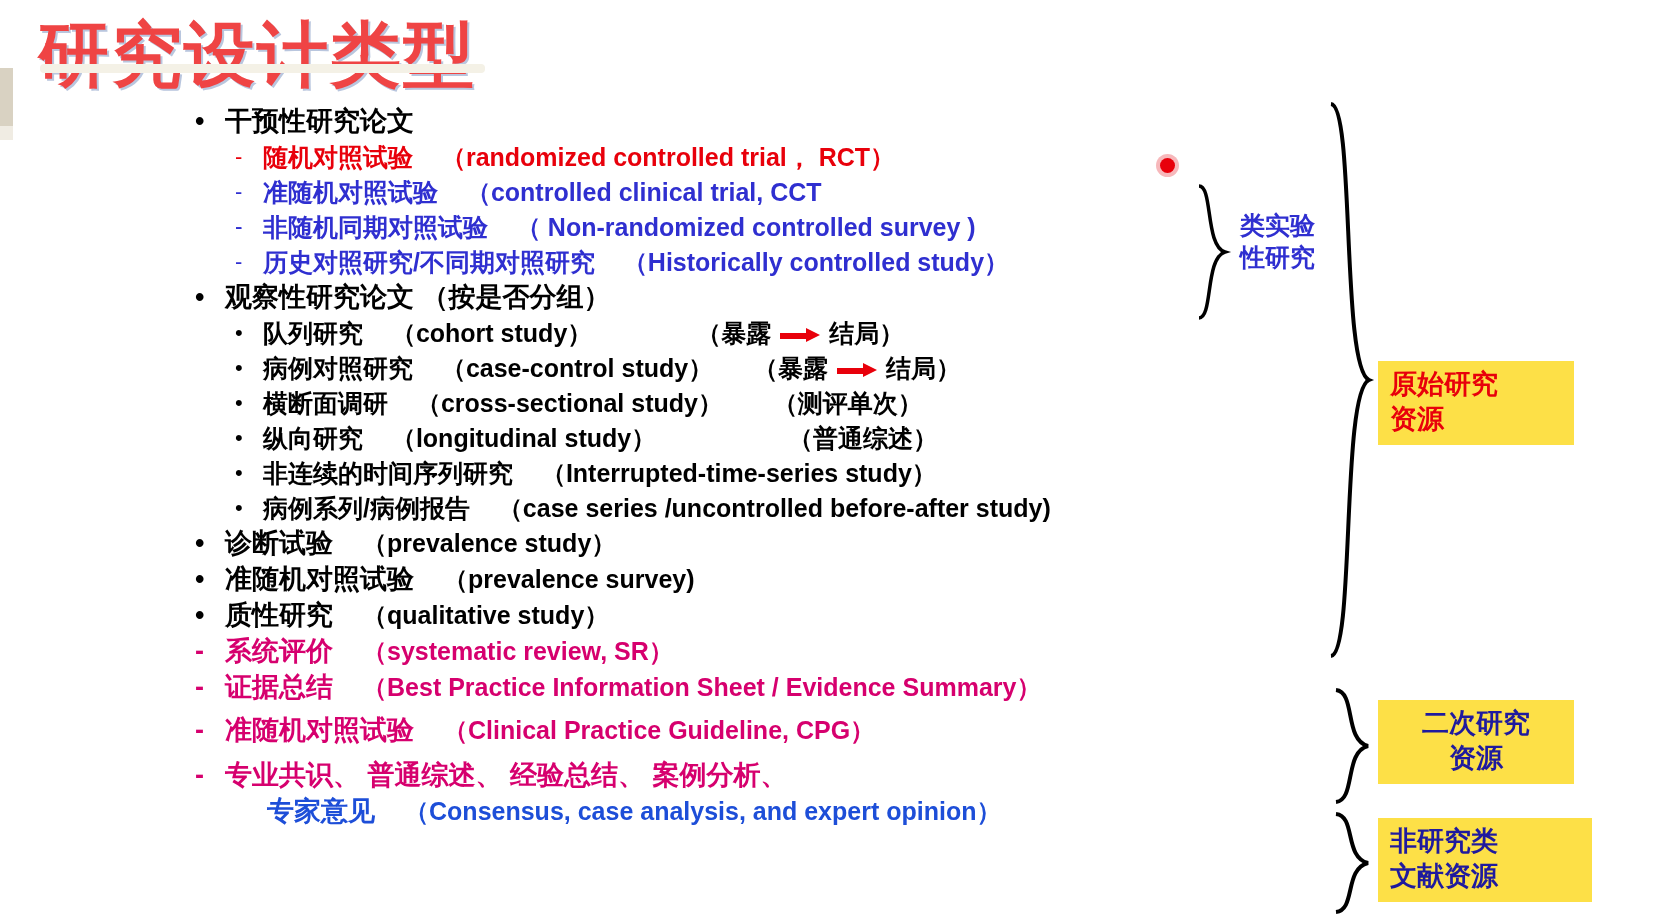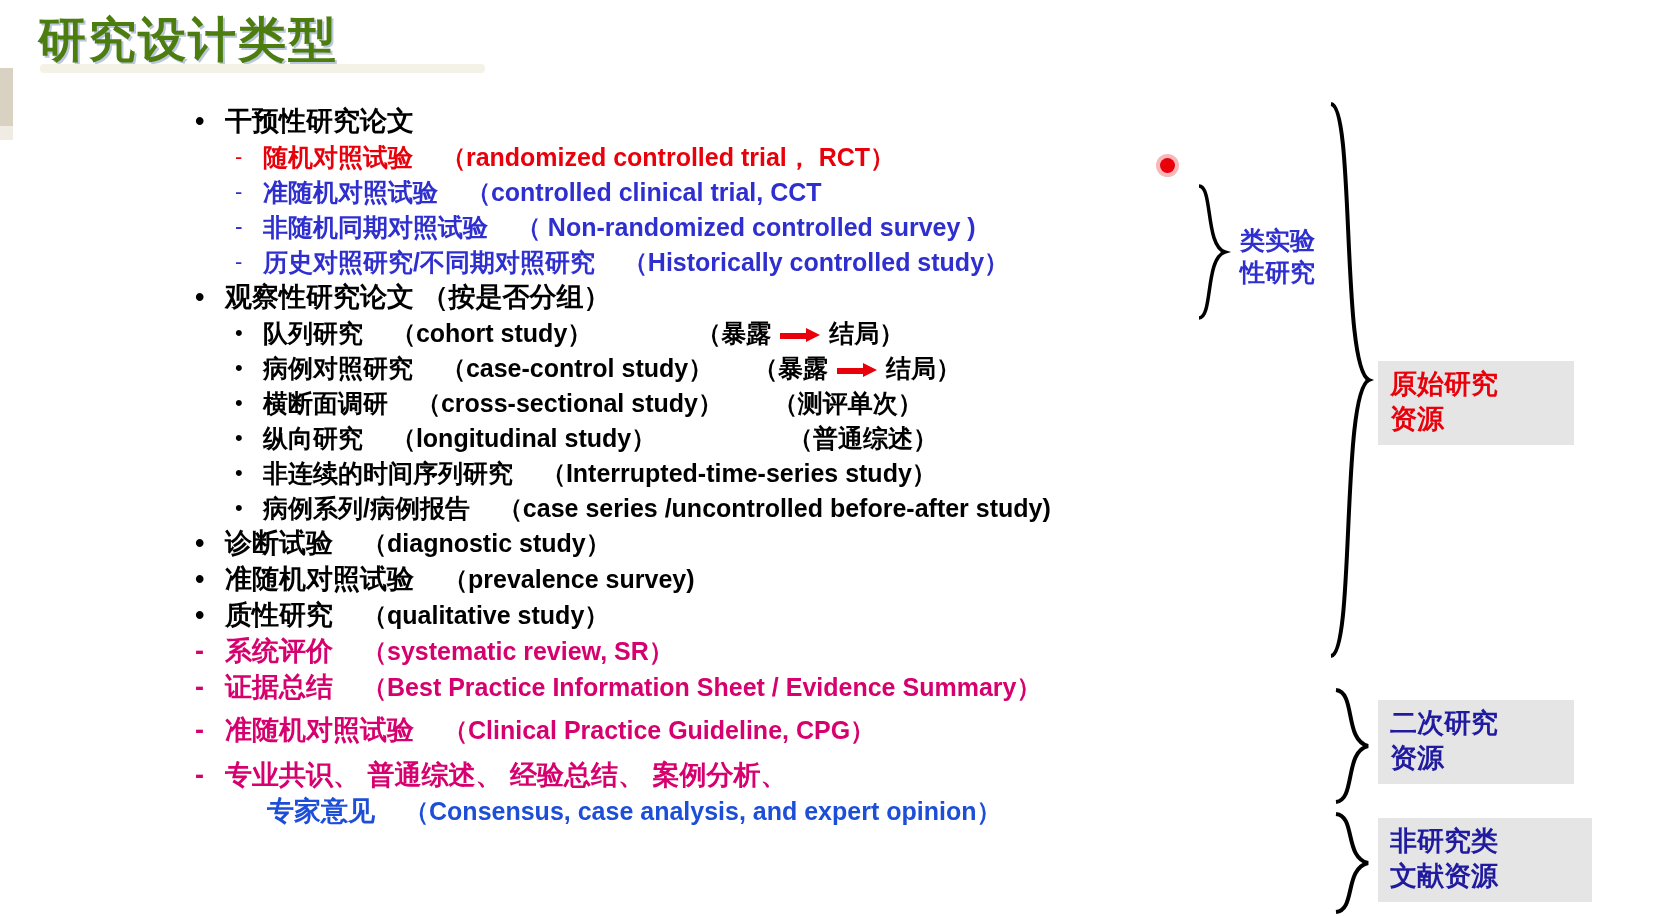--- a/index.html
+++ b/index.html
@@ -30,23 +30,23 @@
   }
   .left-bar-bottom {
     position: absolute;
     left: 0; top: 126px;
     width: 13px; height: 14px;
     background: #f0ece3;
   }
   .title {
     position: absolute;
     left: 38px; top: 8px;
-    font-size: 48px;
+    font-size: 71px;
     font-weight: bold;
-    color: #4d7c0f;
+    color: #ef4444;
     letter-spacing: 2px;
     text-shadow: 2px 2px 0 #b9c6de;
     white-space: nowrap;
   }
   .title-underline {
     position: absolute;
     left: 40px; top: 64px;
     width: 445px; height: 9px;
     background: #f4f1e6;
     border-radius: 4px;
@@ -138,21 +138,21 @@
   }
 
   
   .brace {
     position: absolute;
   }
 
   
   .yellow-box {
     position: absolute;
-    background: #e5e5e5;
+    background: #fde047;
     color: #e8000b;
     font-weight: bold;
     font-size: 27px;
     line-height: 35px;
     padding: 6px 12px 8px 12px;
     white-space: pre-line;
   }
   .yellow-box.blue-text { color: #1f1a9e; }
 
   .inner-label {
@@ -273,21 +273,21 @@
         <span class="bullet">•</span>
         <span class="cn">病例系列/病例报告</span>
         <span class="gap-s"></span>
         <span class="en">（case series /uncontrolled before-after study)</span>
       </li>
 
       <li class="l1">
         <span class="bullet">•</span>
         <span>诊断试验</span>
         <span class="gap-s"></span>
-        <span class="en" style="font-size:25px">（diagnostic study）</span>
+        <span class="en" style="font-size:25px">（prevalence study）</span>
       </li>
       <li class="l1">
         <span class="bullet">•</span>
         <span>准随机对照试验</span>
         <span class="gap-s"></span>
         <span class="en" style="font-size:25px">（prevalence survey)</span>
       </li>
       <li class="l1">
         <span class="bullet">•</span>
         <span>质性研究</span>
@@ -323,33 +323,33 @@
         <span class="gap-s"></span>
         <span class="green-t en" style="font-size:25px">（Consensus, case analysis, and expert opinion）</span>
       </li>
 
     </ul>
   </div>
 
   <svg class="brace" style="left:1195px; top:182px;" width="40" height="140" viewBox="0 0 40 140">
     <path d="M4 4 C 18 4, 10 64, 30 70 C 10 76, 18 136, 4 136" fill="none" stroke="#000" stroke-width="3.5"></path>
   </svg>
-  <div class="inner-label" style="left:1240px; top:224px;">类实验
+  <div class="inner-label" style="left:1240px; top:209px;">类实验
 性研究</div>
 
   <svg class="brace" style="left:1325px; top:100px;" width="52" height="560" viewBox="0 0 52 560">
     <path d="M6 4 C 30 6, 16 268, 44 280 C 16 292, 30 554, 6 556" fill="none" stroke="#000" stroke-width="4"></path>
   </svg>
   <div class="yellow-box" style="left:1378px; top:361px; width:172px;">原始研究
 资源</div>
 
   <svg class="brace" style="left:1330px; top:686px;" width="46" height="120" viewBox="0 0 46 120">
     <path d="M6 4 C 26 6, 14 54, 38 60 C 14 66, 26 114, 6 116" fill="none" stroke="#000" stroke-width="4"></path>
   </svg>
-  <div class="yellow-box blue-text" style="left:1378px; top:700px; width:172px;">二次研究
+  <div class="yellow-box blue-text" style="left:1378px; top:700px; width:172px;text-align:center;">二次研究
 资源</div>
 
   <svg class="brace" style="left:1330px; top:810px;" width="46" height="106" viewBox="0 0 46 106">
     <path d="M6 4 C 26 6, 14 47, 38 53 C 14 59, 26 100, 6 102" fill="none" stroke="#000" stroke-width="4"></path>
   </svg>
   <div class="yellow-box blue-text" style="left:1378px; top:818px; width:190px;">非研究类
 文献资源</div>
 
 </div>
 

